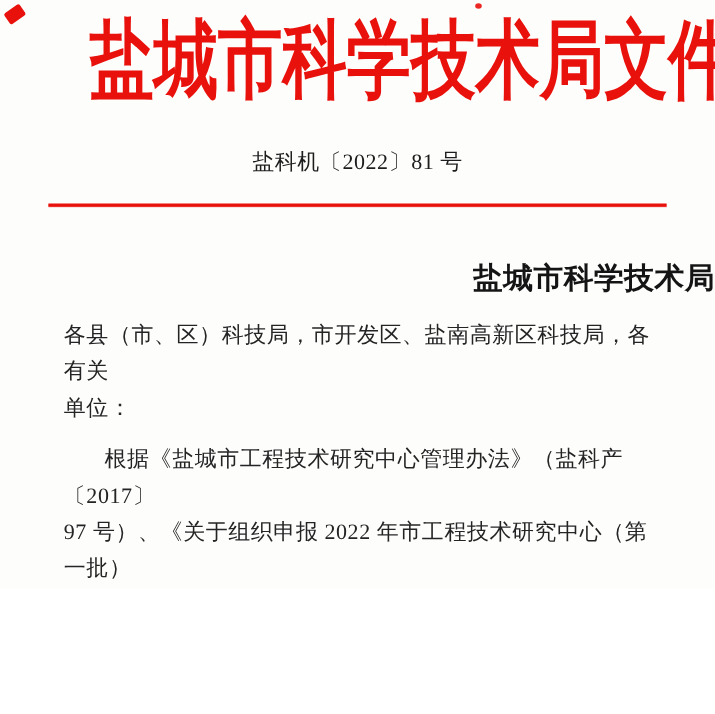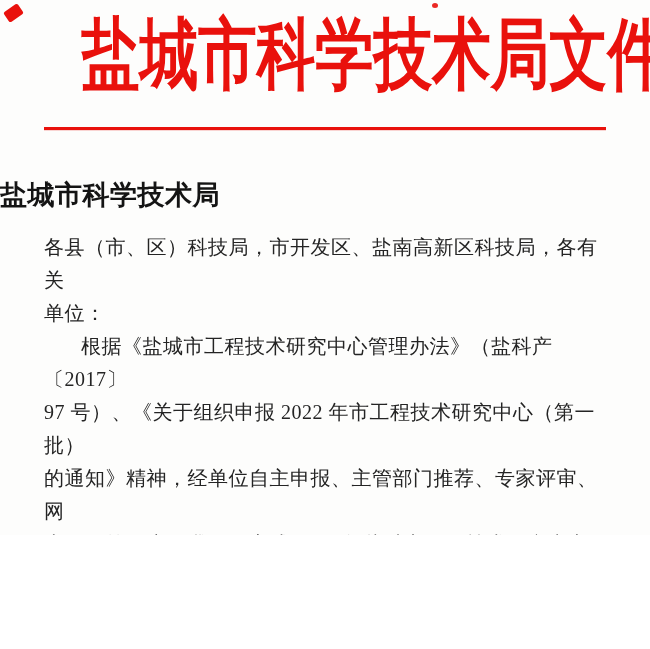--- a/index.html
+++ b/index.html
@@ -56,52 +56,53 @@
     color:#1d1d1d;
   }
   .red-line{
     margin:25px 44px 0 44px;
     height:3px;
     background:var(--accent-red);
     box-shadow:0 0.5px 0 rgba(233,17,12,.35);
   }
   .notice-title{
     margin-top:47px;
-    text-align:left;
+    text-align:right;
     font-size:27px;
     line-height:36px;
     font-weight:bold;
     letter-spacing:0.5px;
     color:#141414;
   }
   .body-text{
     margin:18px 40px 0 44px;
     font-size:20px;
     line-height:33px;
     letter-spacing:0.5px;
     color:var(--text);
   }
   .body-text p{
-    margin:0;
+    margin:14px;
     white-space:pre-line; 
   }
   .paragraph{
     text-indent:1.85em;
   }
 </style>
 </head>
 <body>
 
 <div class="page">
 
   <div class="artifact artifact-tl"></div>
   <div class="artifact artifact-top"></div>
 
   <h1 class="red-header">盐城市科学技术局文件</h1>
 
+  <div class="doc-number">盐科机〔2022〕81 号</div>
 
   <div class="red-line"></div>
 
   <div class="notice-title">
     <div>盐城市科学技术局</div>
   </div>
 
   <div class="body-text">
     <p class="salutation">各县（市、区）科技局，市开发区、盐南高新区科技局，各有关
 单位：</p>

